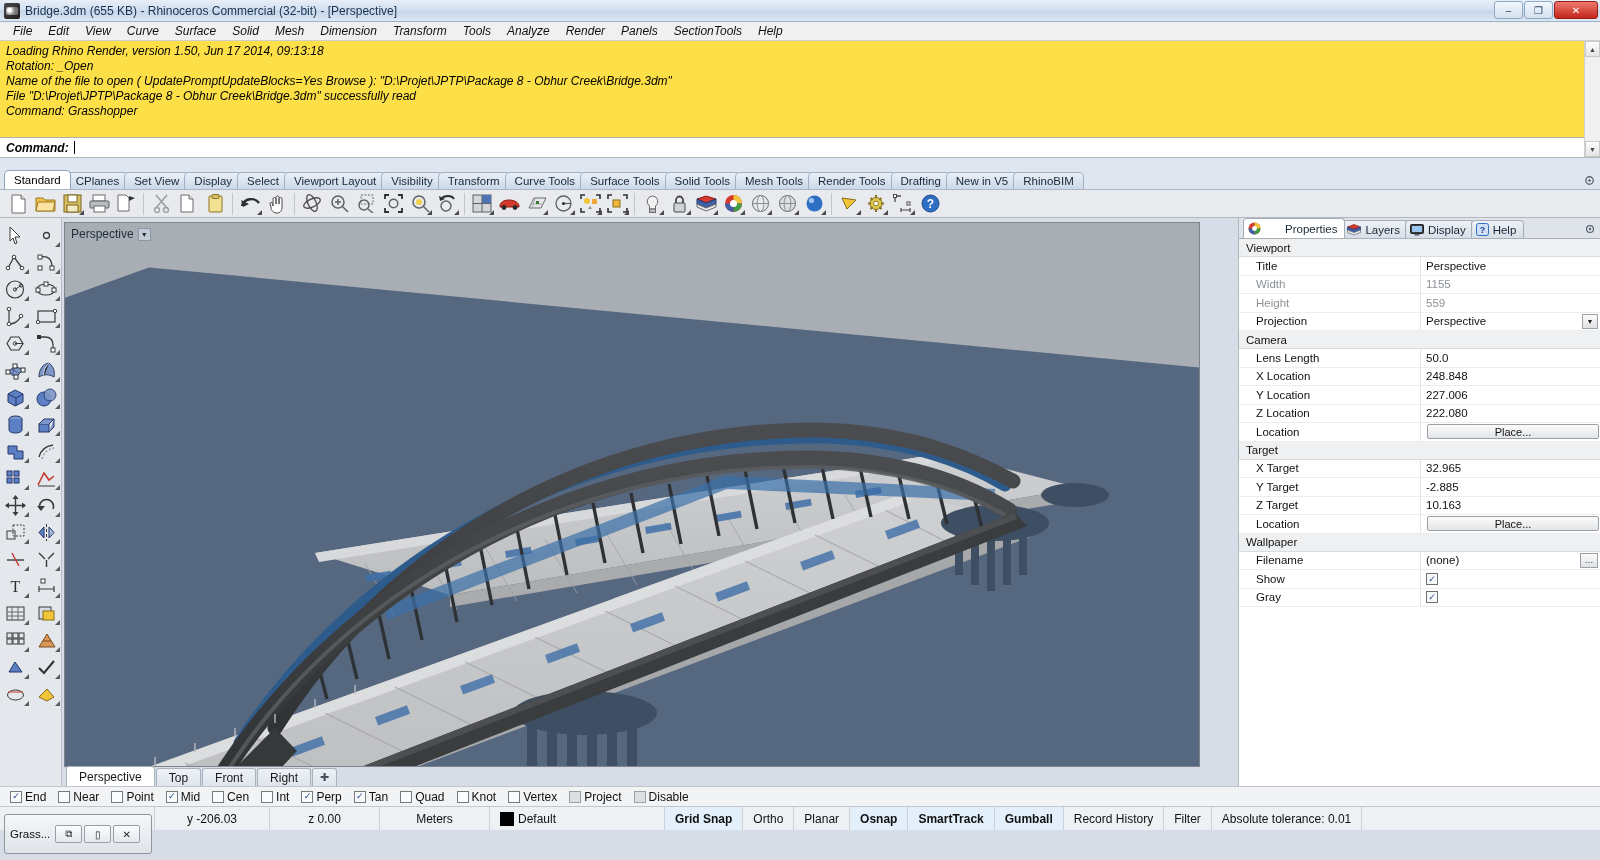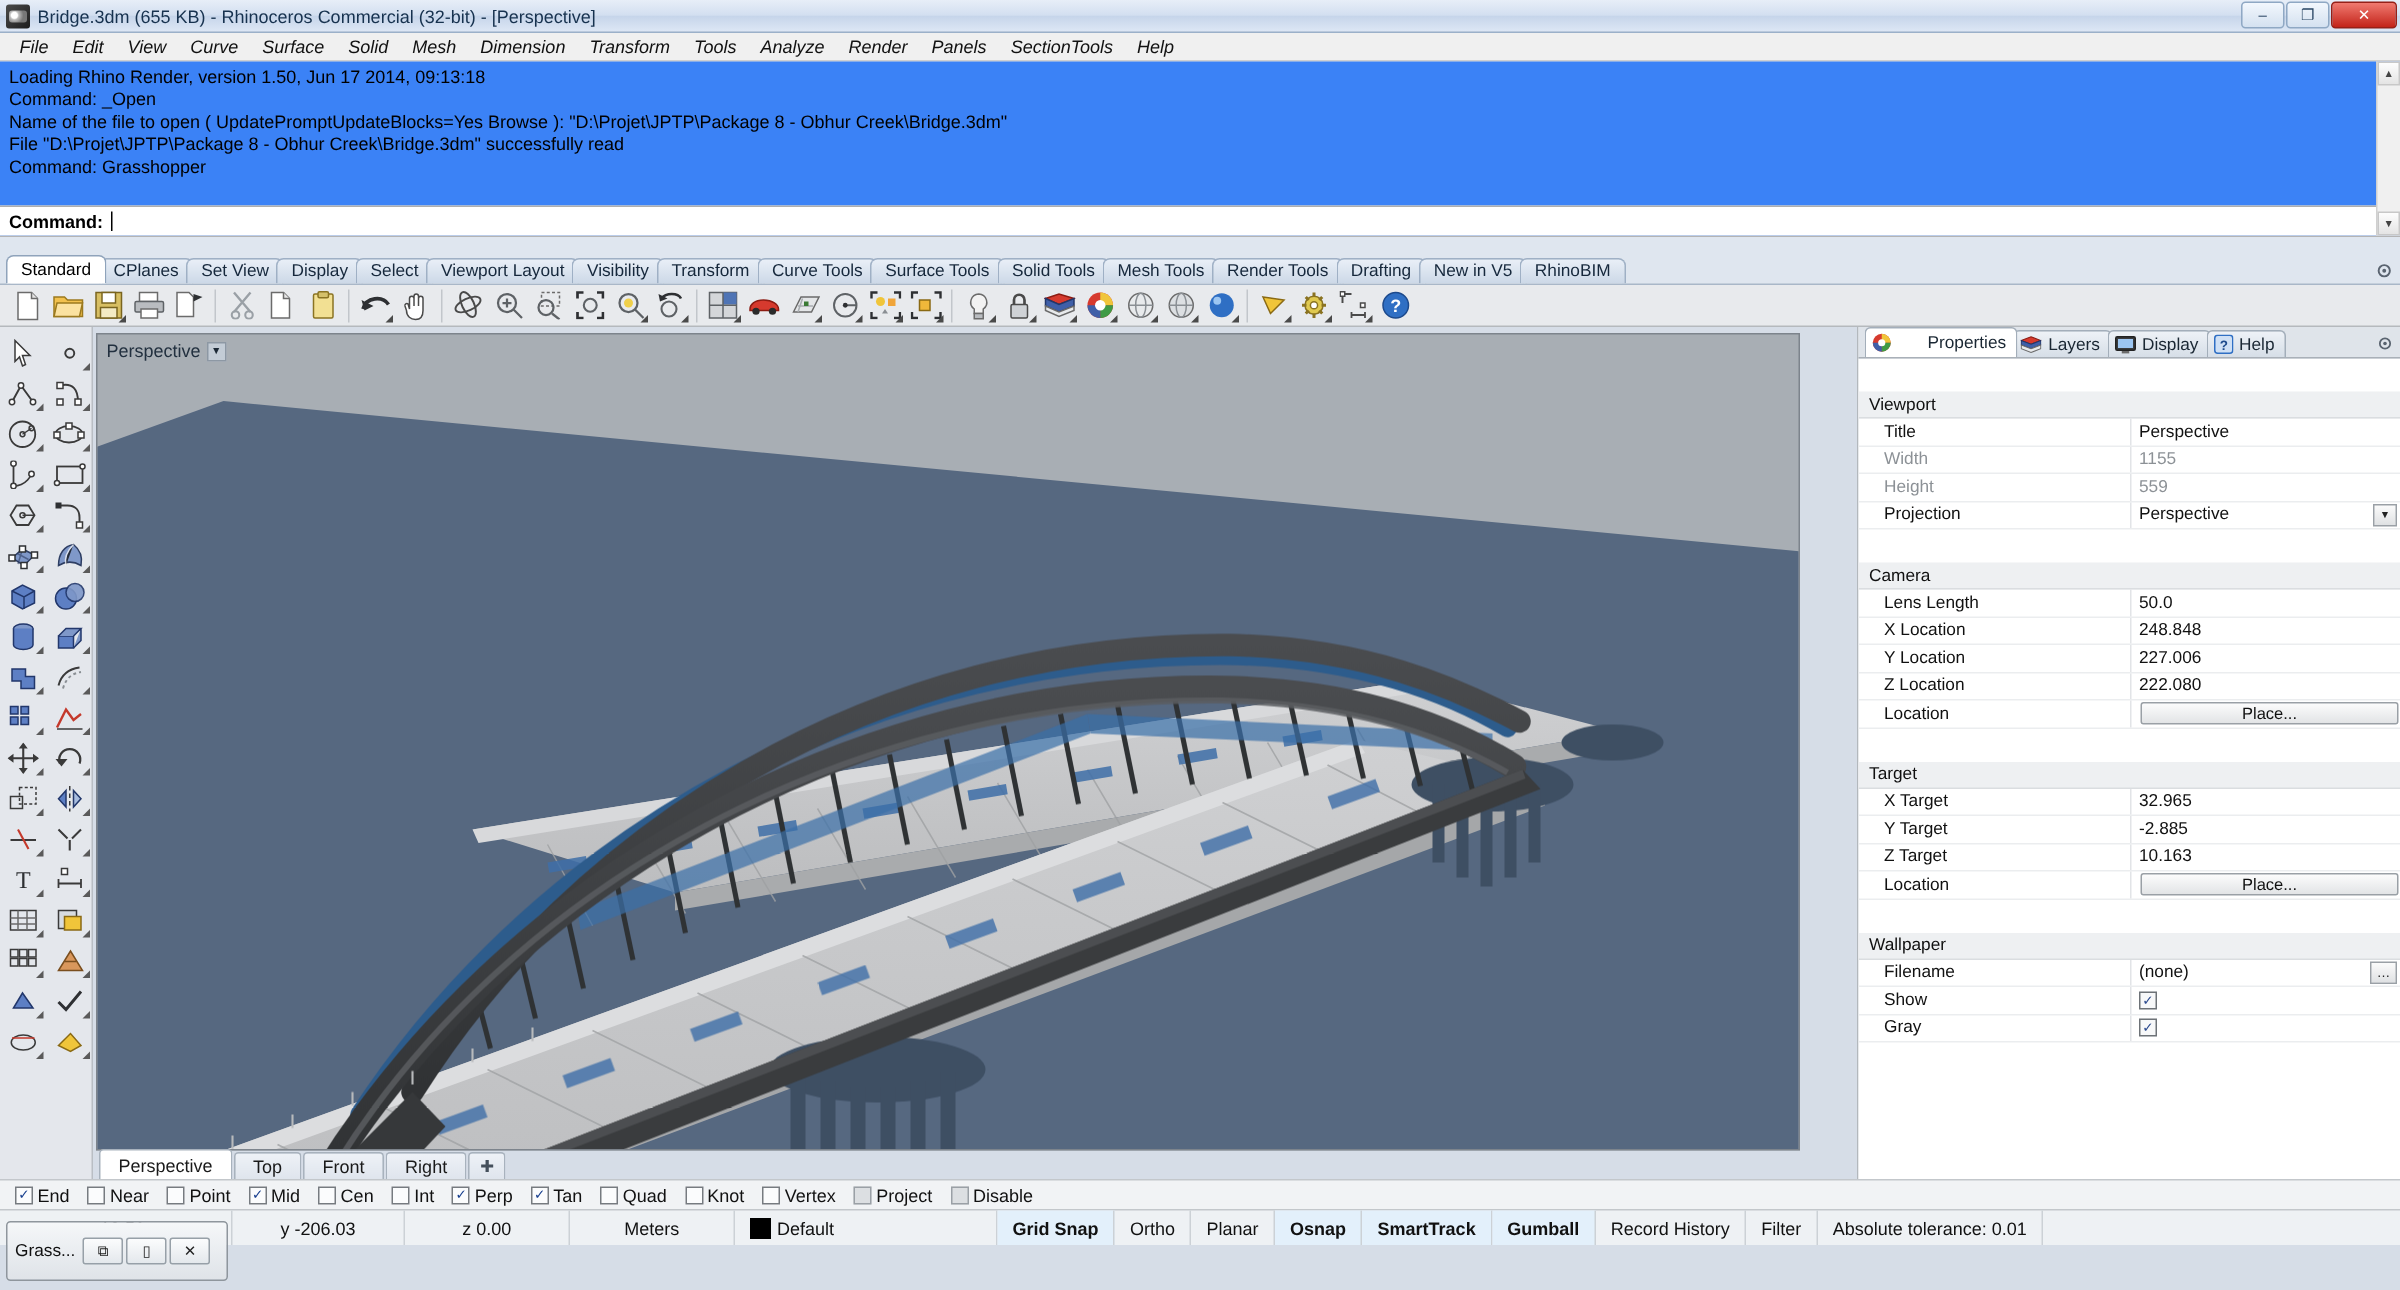--- a/index.html
+++ b/index.html
@@ -44,21 +44,21 @@
 
   
   .menubar {
     height: 19px; background: #f0f0f0;
     border-bottom: 1px solid #cfcfcf;
     display: flex; align-items: center; padding-left: 5px;
   }
   .menu-item { padding: 2px 8px; font-size: 12px; color: #111; cursor: default; font-style: italic; }
 
   
-  .cmd-wrap { background: #3b82f6; border-bottom: 1px solid #b4b4b4; position: relative; }
+  .cmd-wrap { background: #fde047; border-bottom: 1px solid #b4b4b4; position: relative; font-style: italic; }
   .cmd-history { height: 96px; padding: 3px 6px 0 6px; overflow: hidden; }
   .cmd-line { font-size: 12px; color: #000; line-height: 15px; white-space: nowrap; }
   .cmd-prompt {
     height: 20px; border-top: 1px solid #aeaeae;
     display: flex; align-items: center; padding-left: 6px; background: #fff;
   }
   .cmd-prompt b { font-size: 12px; }
   .caret { display:inline-block; width:1px; height:13px; background:#000; margin-left:5px; }
   .cmd-scroll {
     position: absolute; right: 0; top: 0; width: 16px; height: 100%;
@@ -173,21 +173,21 @@
     background: linear-gradient(to bottom,#eef2f7,#d6dee7);
     border: 1px solid #a3aeba; border-bottom:none; border-radius:4px 4px 0 0;
     margin-right: -3px;
   }
   .rtab.active { background:#fff; height:20px; z-index:3;gap:24px; }
   .rp-gear { position:absolute; right:4px; bottom:3px; width:12px;height:12px; }
 
   .prop-body { flex: 1; background: #fff; overflow: hidden; }
   .sec-head {
     height: 18px; background: #eef0f2; border-bottom:1px solid #dadde0;
-    display:flex; align-items:center; padding-left: 7px; font-size: 11.5px; color:#101010;margin-top:22px;
+    display:flex; align-items:center; padding-left: 7px; font-size: 11.5px; color:#101010;
   }
   .prow { height: 18.5px; display: flex; border-bottom: 1px solid #ebedef; font-size: 11.5px; }
   .pkey { width: 182px; padding-left: 17px; display:flex; align-items:center; color:#111;
           border-right:1px solid #e2e4e7; }
   .pval { flex:1; padding-left: 5px; display:flex; align-items:center; color:#111; }
   .prow.dim .pkey, .prow.dim .pval { color: #8c9196; }
   .place-btn {
     width: 172px; height: 15px; margin-left: 1px;
     background: linear-gradient(to bottom,#fcfcfc,#e2e4e6);
     border: 1px solid #9aa0a6; border-radius: 2px;
@@ -279,21 +279,21 @@
       <div class="menu-item">Analyze</div>
       <div class="menu-item">Render</div>
       <div class="menu-item">Panels</div>
       <div class="menu-item">SectionTools</div>
       <div class="menu-item">Help</div>
     </div>
 
   <div class="cmd-wrap">
     <div class="cmd-history" id="cmdhist">
         <div class="cmd-line">Loading Rhino Render, version 1.50, Jun 17 2014, 09:13:18</div>
-        <div class="cmd-line">Command: _Open</div>
+        <div class="cmd-line">Rotation: _Open</div>
         <div class="cmd-line">Name of the file to open ( UpdatePromptUpdateBlocks=Yes  Browse ): "D:\Projet\JPTP\Package 8 - Obhur Creek\Bridge.3dm"</div>
         <div class="cmd-line">File "D:\Projet\JPTP\Package 8 - Obhur Creek\Bridge.3dm" successfully read</div>
         <div class="cmd-line">Command: Grasshopper</div>
       </div>
     <div class="cmd-prompt">
       <b>Command:</b>
       <span class="caret"></span>
       <span></span>
     </div>
     <div class="cmd-scroll">

